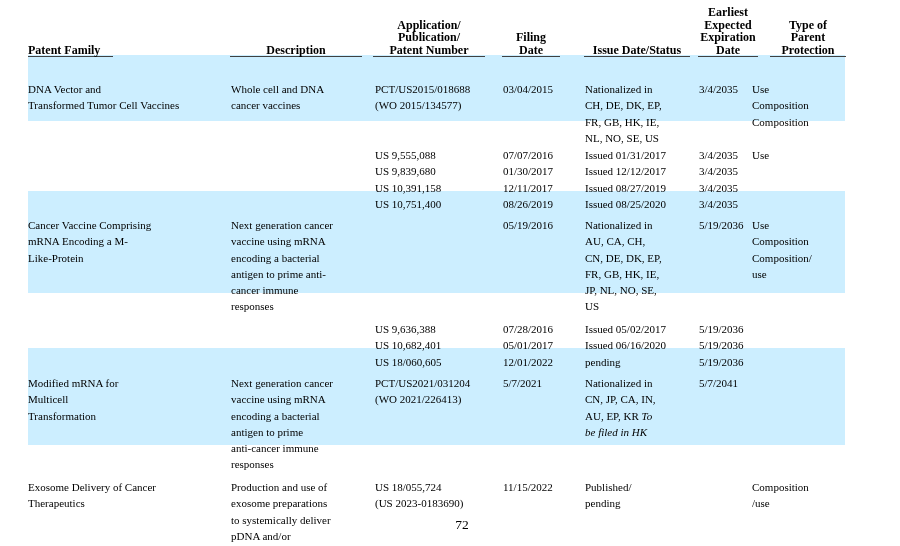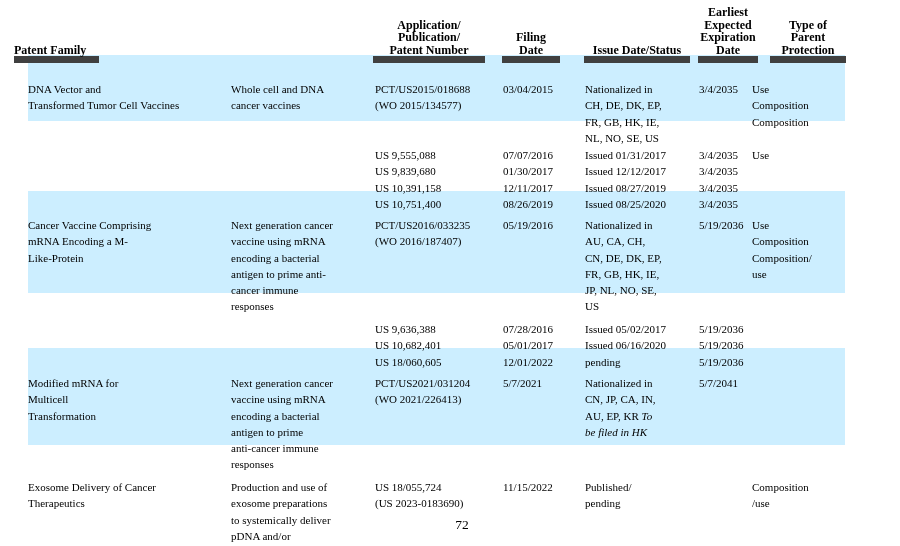--- a/index.html
+++ b/index.html
@@ -4,22 +4,22 @@
 <style>
   html,body{margin:0;padding:0;background:#e9e9e9;}
   #page{position:relative;width:900px;height:546px;background:#ffffff;
         font-family:"Liberation Serif", serif;color:#000;overflow:hidden;}
   .band{position:absolute;left:28px;width:817px;background:#cceeff;}
   #band-r1{top:55px;height:66px;}
   #band-r3{top:191px;height:102px;}
   #band-r5{top:348px;height:97px;}
   .hcell{position:absolute;top:8px;height:48px;display:flex;align-items:flex-end;
          justify-content:center;text-align:center;font-weight:bold;font-size:12px;
-         line-height:12.4px;border-bottom:7px solid #404040;white-space:pre-line;z-index:2;}
-  #h-family{left:14px;width:85px;justify-content:flex-start;text-align:left;white-space:nowrap;}
+         line-height:12.4px;border-bottom:1px solid #404040;white-space:pre-line;z-index:2;}
+  #h-family{left:28px;width:85px;justify-content:flex-start;text-align:left;white-space:nowrap;}
   #h-desc{left:230px;width:132px;}
   #h-app{left:373px;width:112px;}
   #h-filing{left:502px;width:58px;}
   #h-status{left:584px;width:106px;}
   #h-exp{left:698px;width:60px;}
   #h-type{left:770px;width:76px;}
   .cell{position:absolute;font-size:11px;line-height:16.3px;white-space:pre-line;z-index:2;margin-top:24px;}
   .col-family{left:28px;width:200px;}
   .col-desc{left:231px;width:140px;}
   .col-app{left:375px;width:126px;}
@@ -40,20 +40,21 @@
 </head>
 <body>
 
 <div id="page">
 
   <div class="band" id="band-r1"></div>
   <div class="band" id="band-r3"></div>
   <div class="band" id="band-r5"></div>
 
   <div class="hcell" id="h-family">Patent Family</div>
+  <div class="hcell" id="h-desc">Description</div>
   <div class="hcell" id="h-app">Application/
 Publication/
 Patent Number</div>
   <div class="hcell" id="h-filing">Filing
 Date</div>
   <div class="hcell" id="h-status">Issue Date/Status</div>
   <div class="hcell" id="h-exp">Earliest
 Expected
 Expiration
 Date</div>
@@ -97,22 +98,20 @@
 
   <div class="cell col-family row-3">Cancer Vaccine Comprising
 mRNA Encoding a M-
 Like-Protein</div>
   <div class="cell col-desc   row-3">Next generation cancer
 vaccine using mRNA
 encoding a bacterial
 antigen to prime anti-
 cancer immune
 responses</div>
-  <div class="cell col-app    row-3">PCT/US2016/033235
-(WO 2016/187407)</div>
   <div class="cell col-filing row-3">05/19/2016</div>
   <div class="cell col-status row-3">Nationalized in
 AU, CA, CH,
 CN, DE, DK, EP,
 FR, GB, HK, IE,
 JP, NL, NO, SE,
 US</div>
   <div class="cell col-exp    row-3">5/19/2036</div>
   <div class="cell col-type   row-3">Use
 Composition

